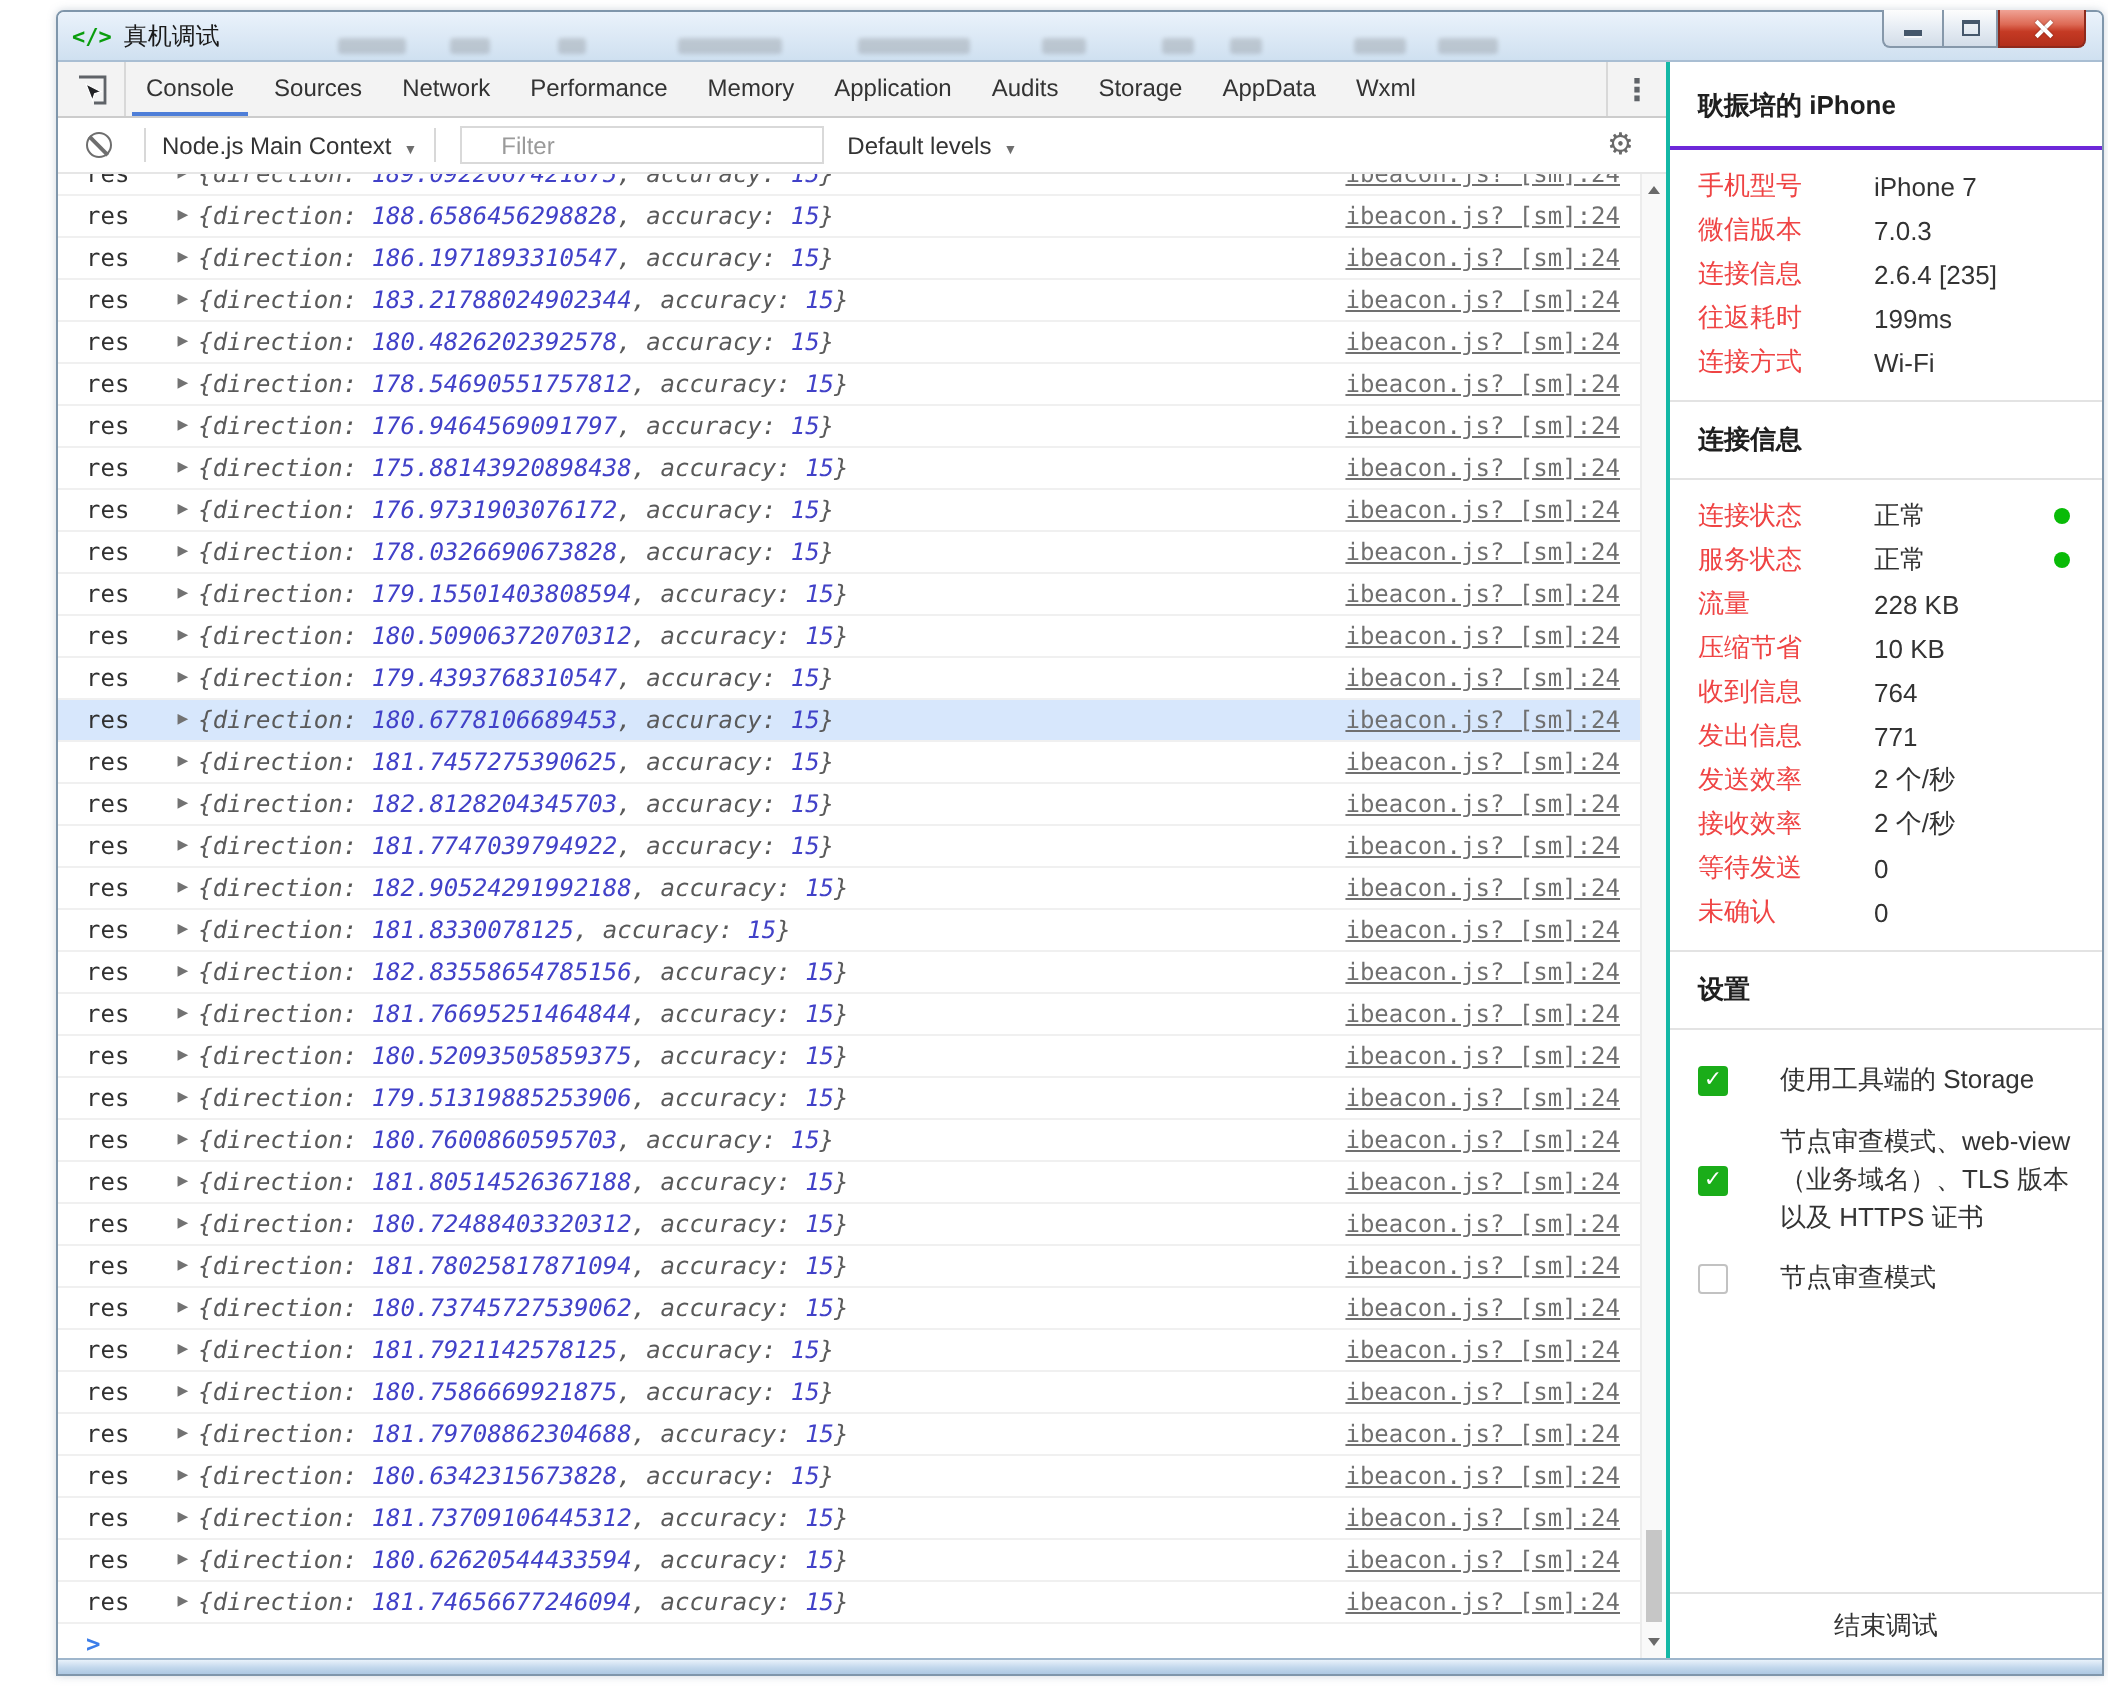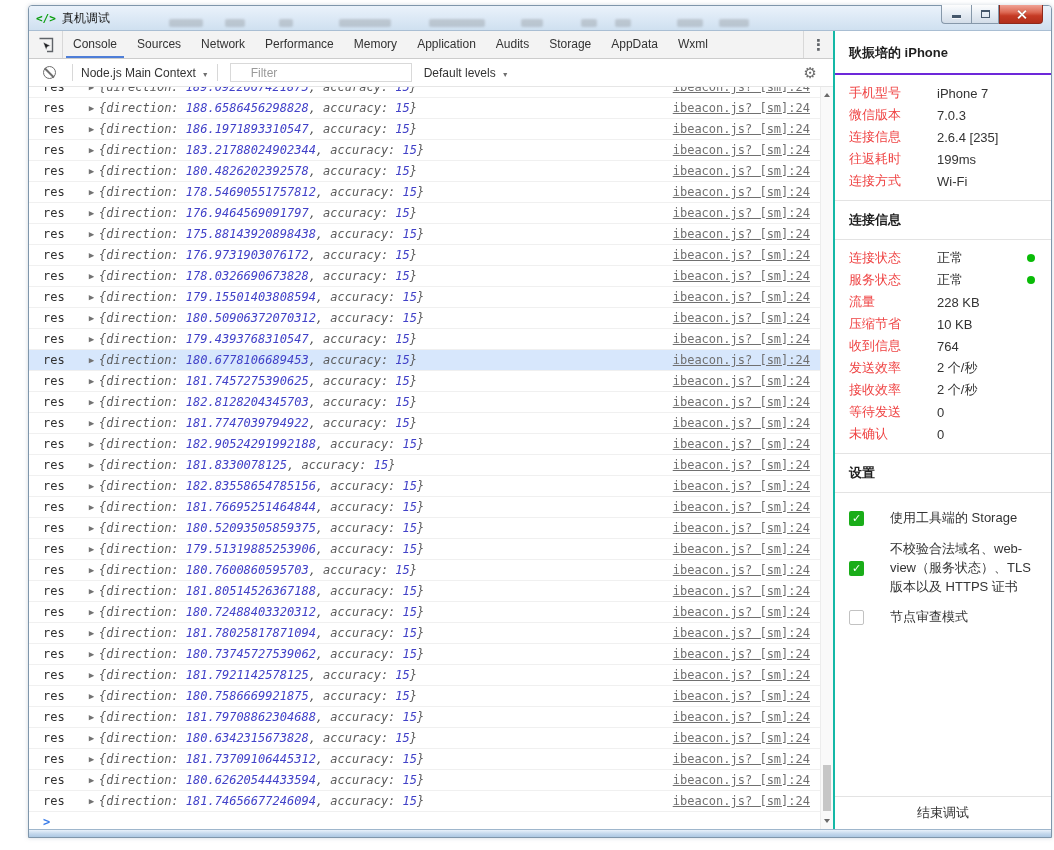--- a/index.html
+++ b/index.html
@@ -448,20 +448,24 @@
           </div>
           <div class="info-row">
             <span class="info-label">压缩节省</span>
             <span class="info-value">10 KB</span>
           </div>
           <div class="info-row">
             <span class="info-label">收到信息</span>
             <span class="info-value">764</span>
           </div>
           <div class="info-row">
+            <span class="info-label">发出信息</span>
+            <span class="info-value">771</span>
+          </div>
+          <div class="info-row">
             <span class="info-label">发送效率</span>
             <span class="info-value">2 个/秒</span>
           </div>
           <div class="info-row">
             <span class="info-label">接收效率</span>
             <span class="info-value">2 个/秒</span>
           </div>
           <div class="info-row">
             <span class="info-label">等待发送</span>
             <span class="info-value">0</span>
@@ -473,21 +477,21 @@
         </div>
 
       <div class="section-title">设置</div>
       <div class="settings-block" id="settings-holder">
           <div class="setting-item">
             <span class="checkbox checked"></span>
             <span class="setting-label">使用工具端的 Storage</span>
           </div>
           <div class="setting-item">
             <span class="checkbox checked"></span>
-            <span class="setting-label">不校验合法域名、web-view（服务状态）、TLS 版本以及 HTTPS 证书</span>
+            <span class="setting-label">节点审查模式、web-view（业务域名）、TLS 版本以及 HTTPS 证书</span>
           </div>
           <div class="setting-item">
             <span class="checkbox unchecked"></span>
             <span class="setting-label">节点审查模式</span>
           </div>
         </div>
 
       <div class="panel-spacer"></div>
       <div class="end-btn">结束调试</div>
     </div>

